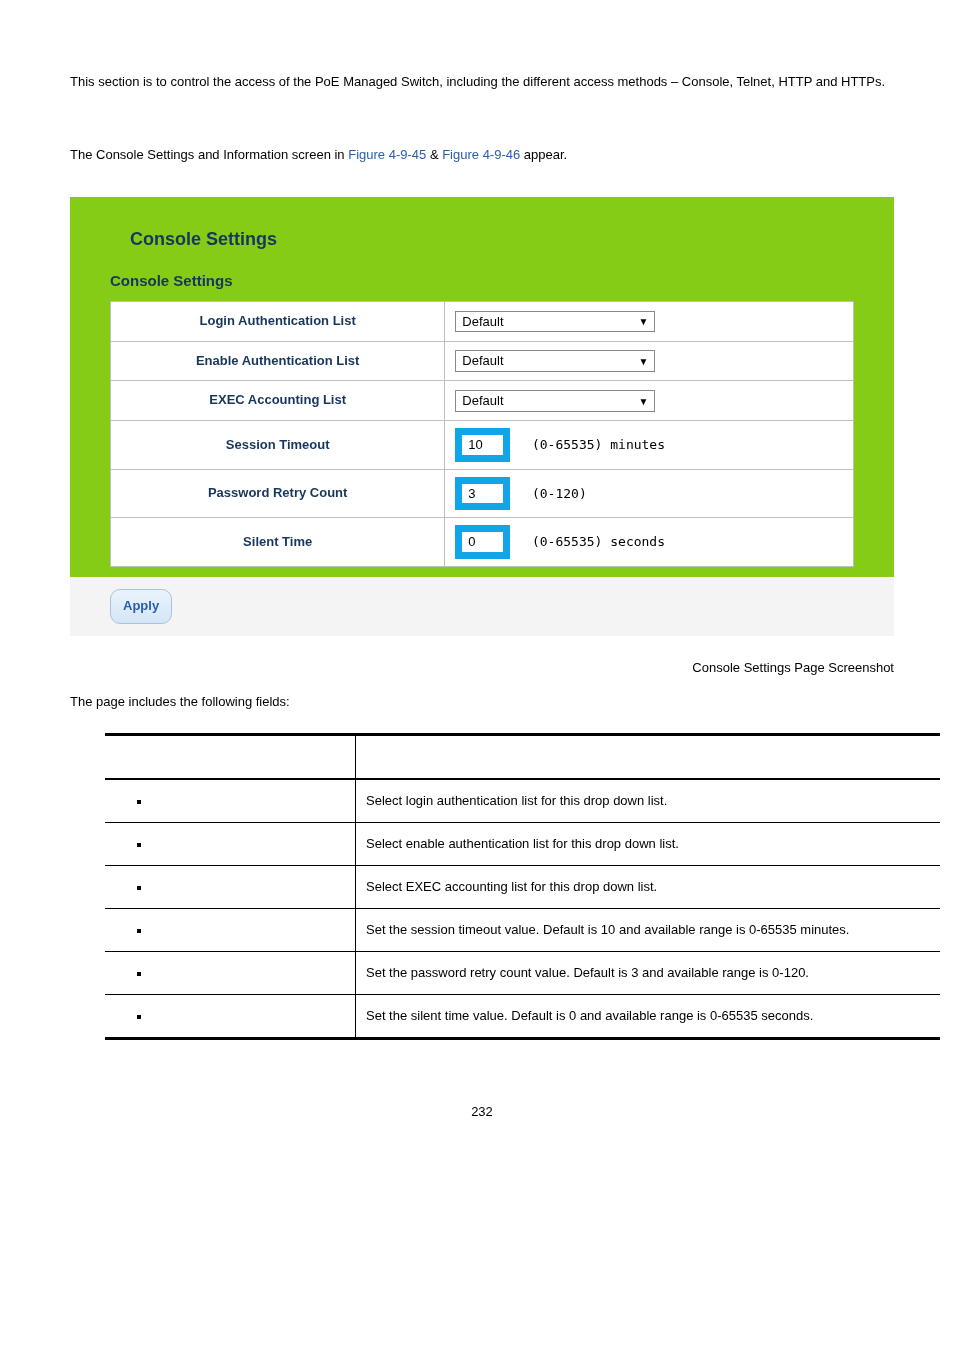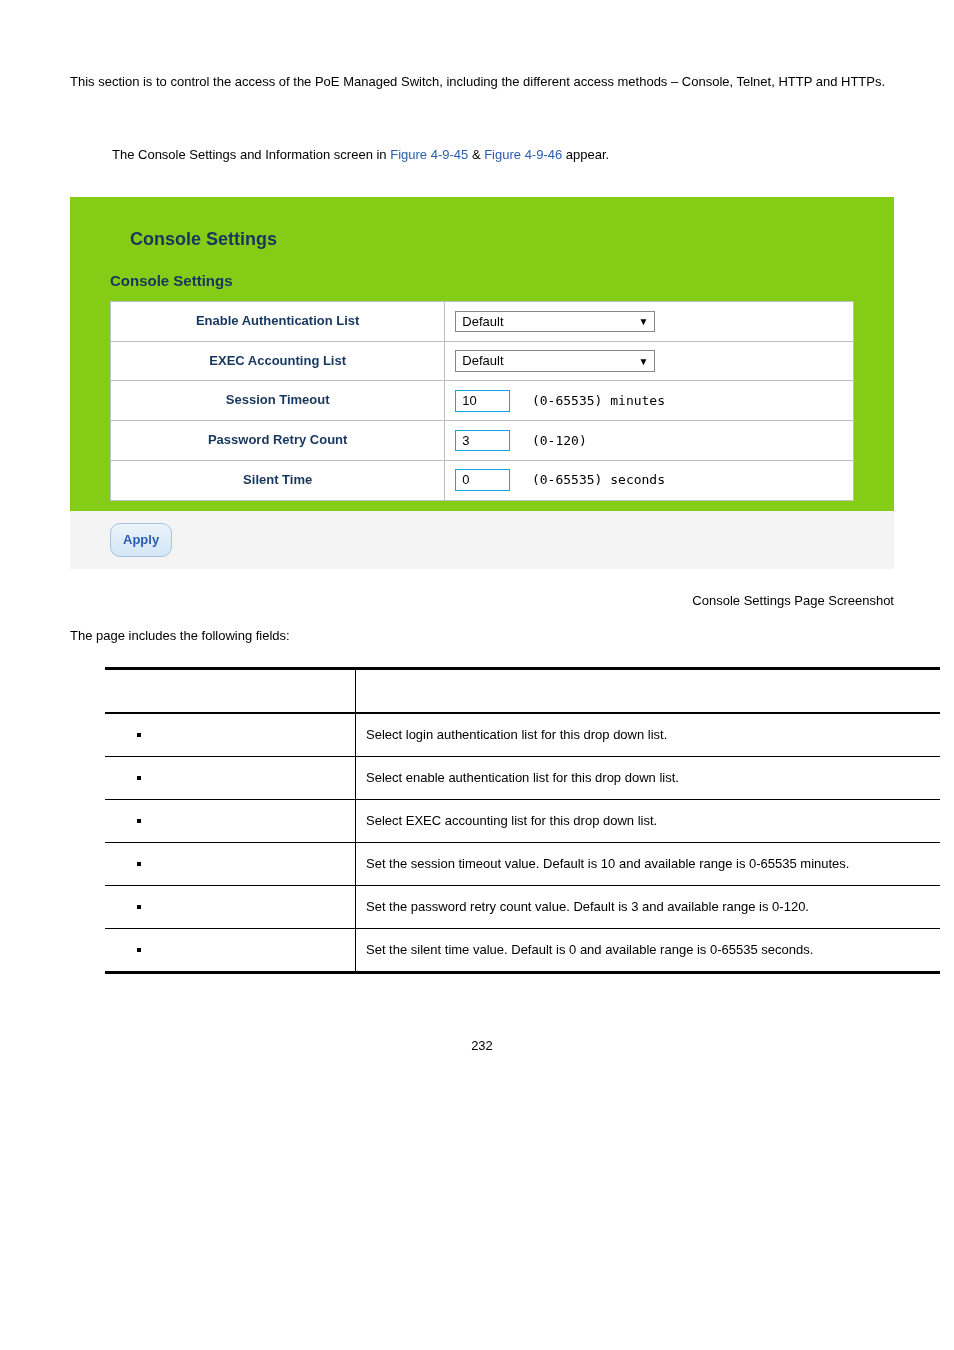--- a/index.html
+++ b/index.html
@@ -6,21 +6,21 @@
     font-family: Arial, Helvetica, sans-serif;
     font-size: 13px;
     color: #000;
     margin: 0;
     padding: 70px 60px 40px 70px;
     width: 954px;
     box-sizing: border-box;
     line-height: 1.9;
   }
   .intro-text { margin-bottom: 48px; }
-  .section-intro { margin-bottom: 30px; margin-top: 40px; margin-left: 42px; }
+  .section-intro { margin-bottom: 30px; margin-top: 40px; }
   .link { color: #2a5db0; }
 
   .screenshot {
     background: #f4f4f4;
     border: 0;
     padding: 0 0 12px 0;
     margin-bottom: 20px;
   }
   .screenshot-inner {
     background: #84cc16;
@@ -78,21 +78,21 @@
   .sel .arrow {
     position: absolute;
     right: 6px;
     top: 50%;
     transform: translateY(-45%);
     font-size: 10px;
     color: #000;
   }
   .numbox {
     display: inline-block;
-    border: 1px solid #0ea5e9;
+    border: 7px solid #0ea5e9;
     background: #fff;
     font-family: Arial, sans-serif;
     font-size: 13px;
     padding: 2px 6px;
     width: 55px;
     box-sizing: border-box;
   }
   .unit {
     font-family: "Lucida Console", Monaco, monospace;
     font-size: 13px;
@@ -165,20 +165,29 @@
 <div class="section-intro">
   <span>The Console Settings and Information screen in </span><span class="link">Figure 4-9-45</span><span> &amp; </span><span class="link">Figure 4-9-46</span><span> appear.</span>
 </div>
 
 <div class="screenshot">
   <div class="screenshot-inner">
     <div class="screenshot-title">Console Settings</div>
     <div class="screenshot-subtitle">Console Settings</div>
     <table class="settings">
       <tbody>
+          <tr>
+        <th>Login Authentication List</th>
+        <td>
+          <span class="sel">
+            <span>Default</span>
+            <span class="arrow">▼</span>
+          </span>
+        </td>
+      </tr>
       <tr>
         <th>Enable Authentication List</th>
         <td>
           <span class="sel">
             <span>Default</span>
             <span class="arrow">▼</span>
           </span>
         </td>
       </tr>
       <tr>

